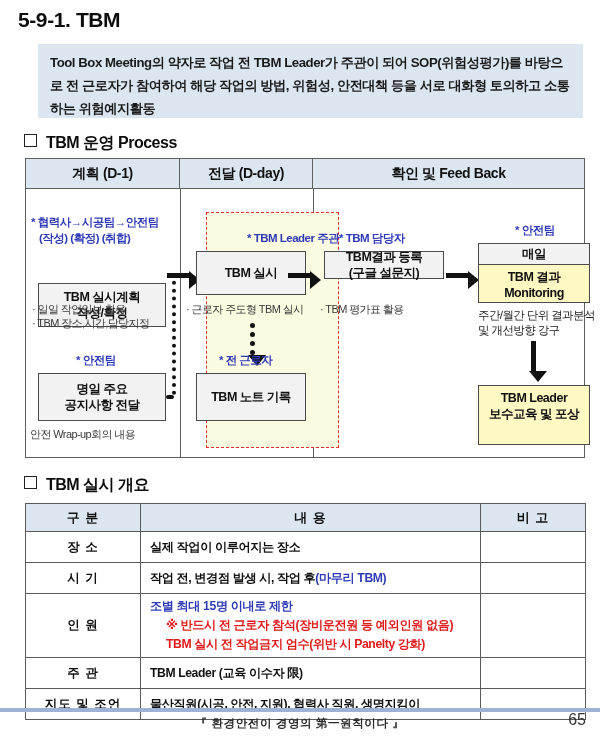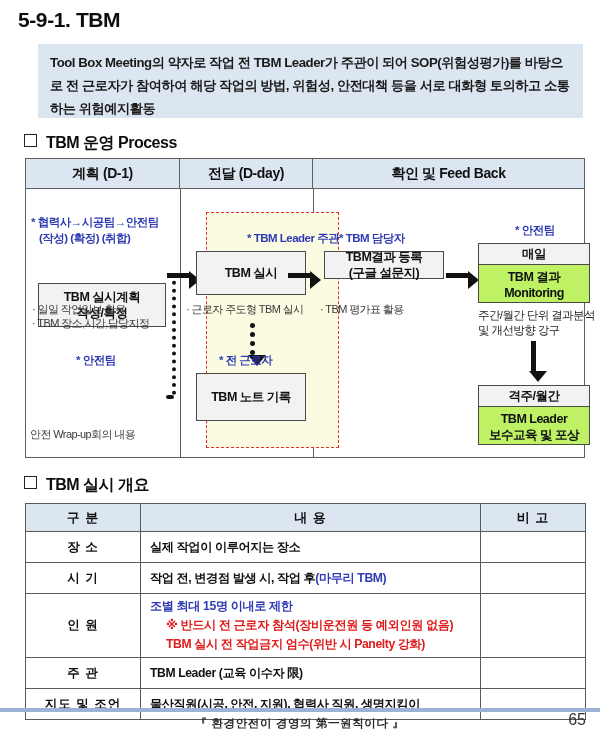--- a/index.html
+++ b/index.html
@@ -148,21 +148,21 @@
     letter-spacing: -0.5px;
     line-height: 16px;
     color: #111;
   }
 
   
   .pbox-stack {
     position: absolute;
     border: 1.3px solid #4a4a4a;
     box-sizing: border-box;
-    background: #bef264;
+    background: #fef9c3;
   }
   .pbox-stack .cap {
     border-bottom: 1.3px solid #4a4a4a;
     background: #f2f2f2;
     text-align: center;
     font-size: 12.5px;
     font-weight: bold;
     letter-spacing: -0.5px;
     line-height: 20px;
     height: 20px;
@@ -355,20 +355,24 @@
     <div class="pbox" style="left:12px; top:62px; width:128px; height:44px;margin-top:32px;">
       <span style="white-space:pre-line;">TBM 실시계획
 작성/확정</span>
     </div>
 
     <div class="note-grey" style="left:6px; top:113px;">· 일일 작업일보 활용</div>
     <div class="note-grey" style="left:6px; top:127px;">· TBM 장소,시간,담당지정</div>
 
     <div class="note-blue" style="left:50px; top:164px;">* 안전팀</div>
 
+    <div class="pbox" style="left:12px; top:184px; width:128px; height:48px;">
+      <span style="white-space:pre-line;">명일 주요
+공지사항 전달</span>
+    </div>
 
     <div class="note-grey" style="left:4px; top:238px; font-size:11px;">안전 Wrap-up회의 내용</div>
 
     <div class="arrow-right" style="left:141px; top:84px; width:22px;"></div>
 
     <div class="dot-vert" style="left:146px; top:84px; height:122px;"></div>
     <div class="dot-horiz" style="left:140px; top:206px; width:8px;"></div>
 
     <div class="note-blue" style="left:175px; top:42px;margin-left:46px;">* TBM Leader 주관</div>
 
@@ -405,21 +409,20 @@
       <div class="bdy" style="white-space:pre-line;">TBM 결과
 Monitoring</div>
     </div>
 
     <div class="note-grey" style="left:452px; top:119px; font-size:11.5px; color:#222;">주간/월간 단위 결과분석</div>
     <div class="note-grey" style="left:452px; top:134px; font-size:11.5px; color:#222;">및 개선방향 강구</div>
 
     <div class="arrow-down" style="left:505px; top:152px; height:30px;"></div>
 
     <div class="pbox-stack" style="left:452px; top:196px; width:112px; height:60px;">
-      <div class="cap">격주/월간</div>
       <div class="bdy" style="white-space:pre-line;">TBM Leader
 보수교육 및 포상</div>
     </div>
 
   </div>
 </div>
 
 <div class="section-heading" id="heading-outline">
   <span class="sq"></span><span>TBM 실시 개요</span>
 </div>

